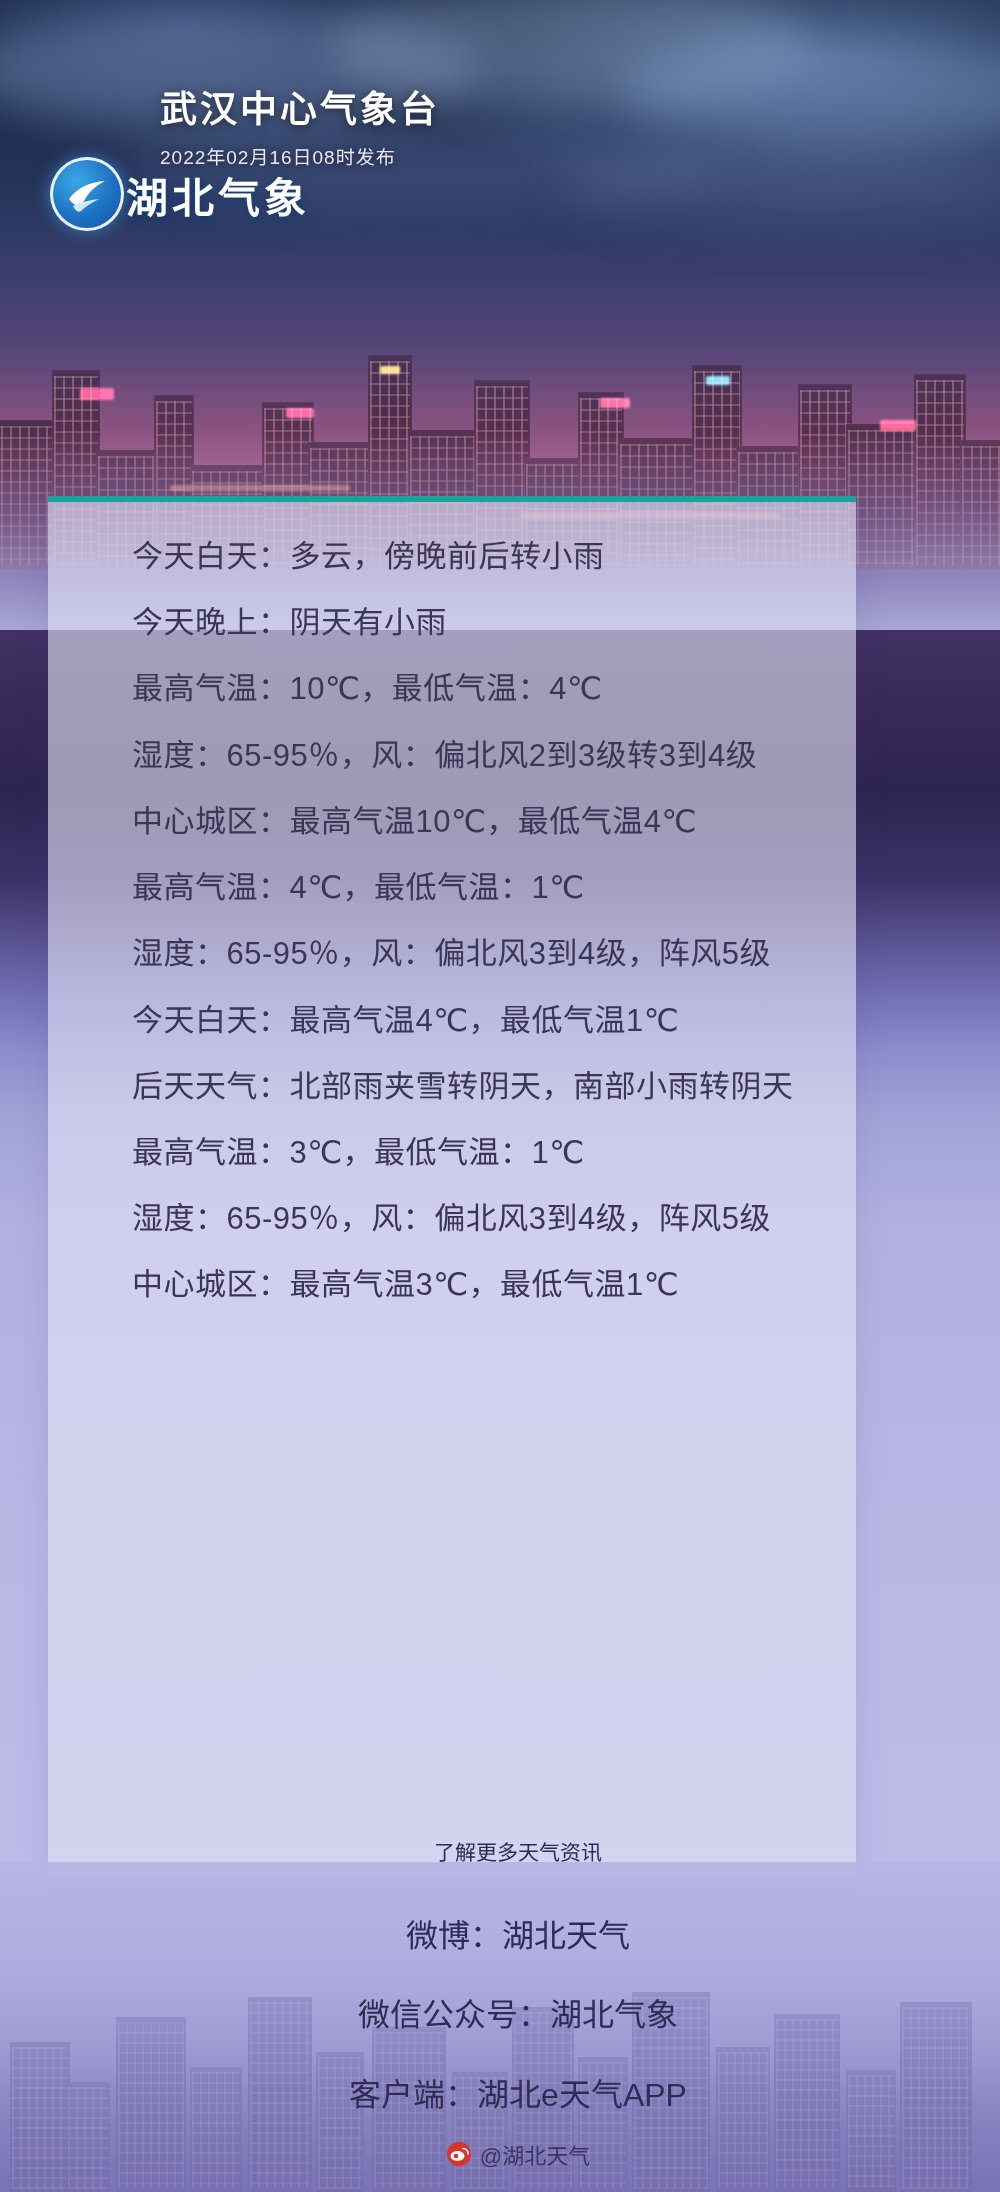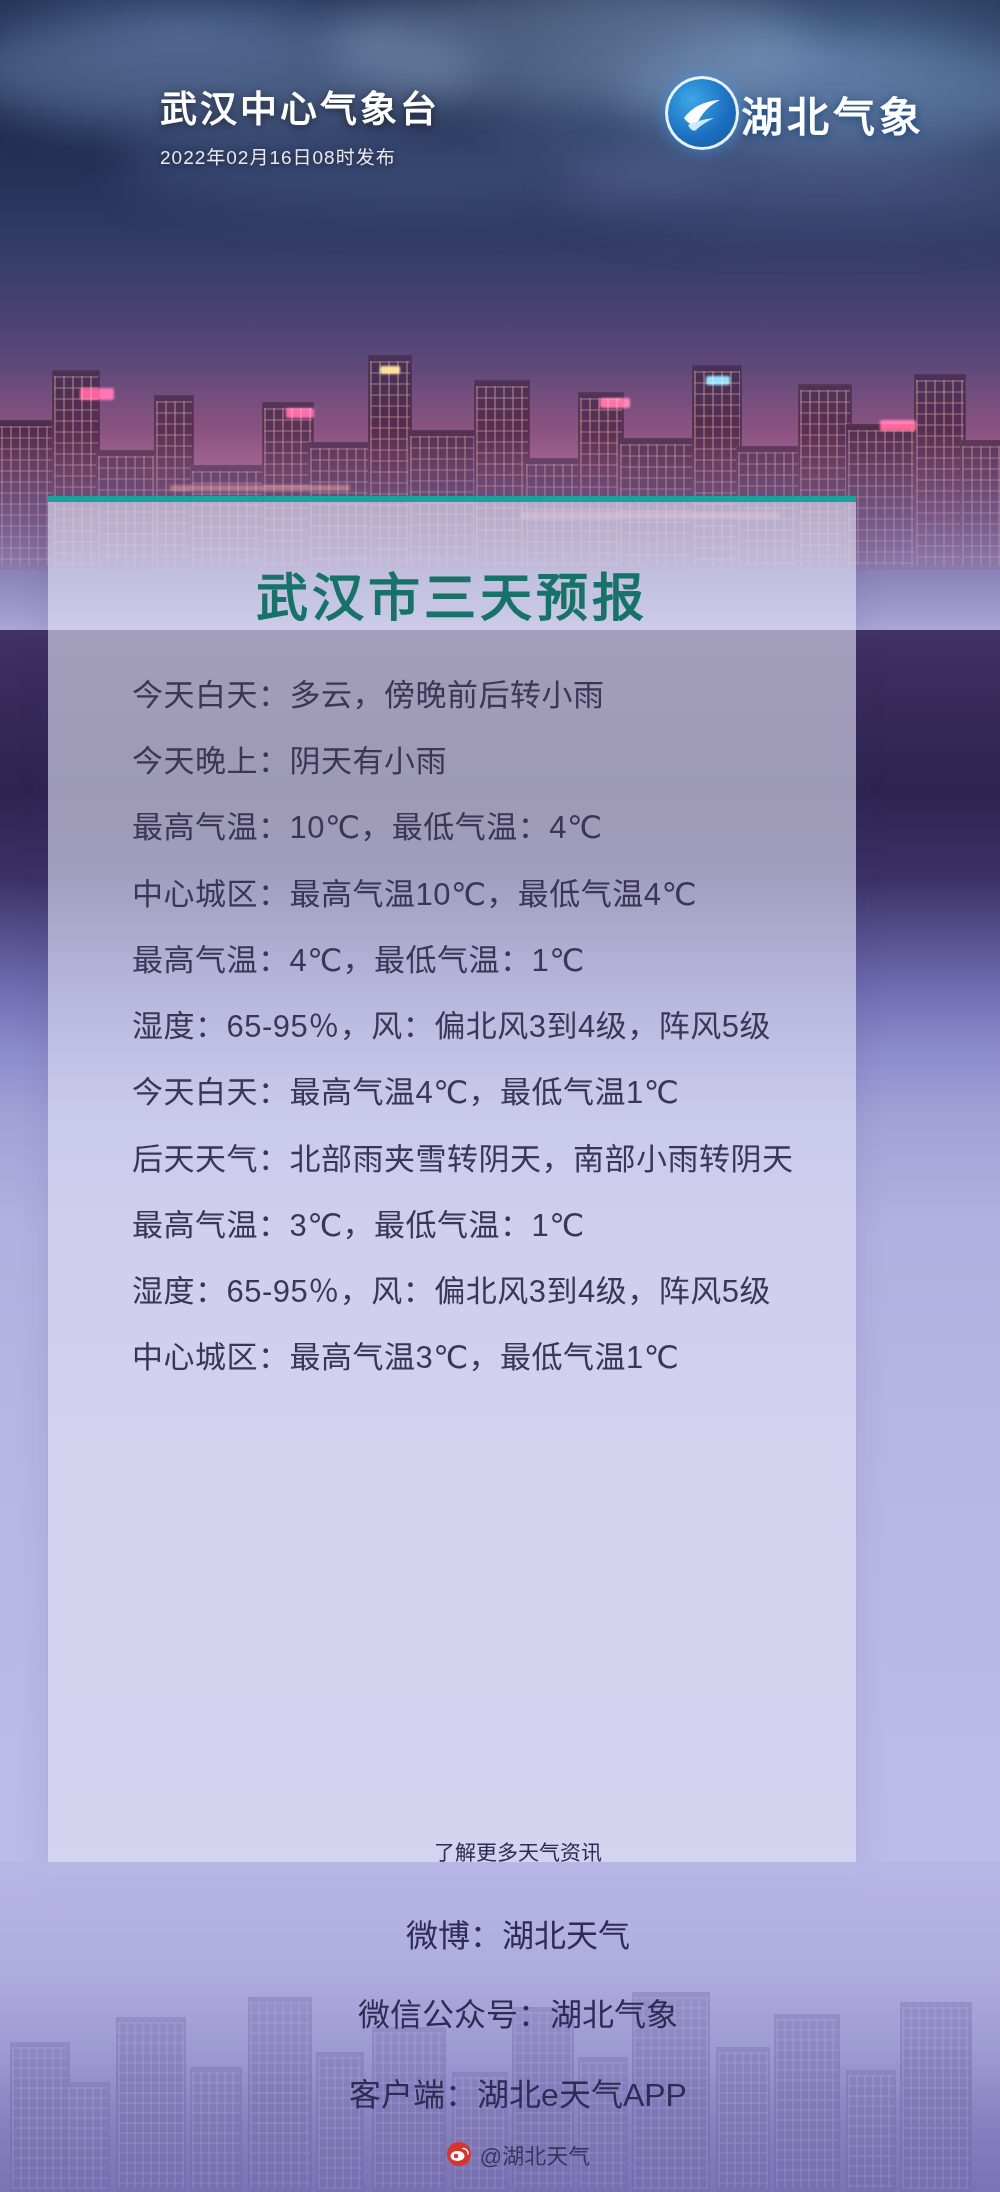--- a/index.html
+++ b/index.html
@@ -99,20 +99,21 @@
 
   
   .header {
     position: absolute;
     left: 0; top: 88px; width: 1000px;
     padding: 0 50px;
     box-sizing: border-box;
     display: flex;
     align-items: flex-start;
     justify-content: space-between;
+    flex-direction: column;
   }
   .header-left { padding-left: 110px; }
   .station-name {
     color: #ffffff;
     font-size: 37px;
     font-weight: 700;
     letter-spacing: 3px;
     text-shadow: 0 2px 10px rgba(0,0,0,0.55);
     line-height: 1.2;
   }
@@ -277,25 +278,25 @@
         <svg width="52" height="52" viewBox="0 0 52 52" aria-hidden="true">
           <path d="M8 31 C16 20, 28 14, 44 13 C34 18, 28 24, 23 33 C19 40, 13 38, 8 31 Z" fill="#ffffff"></path>
           <path d="M12 38 C20 34, 28 32, 38 31 C30 35, 24 39, 20 43 C17 45, 14 42, 12 38 Z" fill="#cfe9ff"></path>
         </svg>
       </div>
       <div class="brand-text">湖北气象</div>
     </div>
   </div>
 
   <div class="card">
-    <div class="card-title">武汉市三天预报</div>
     <div class="lines">
       <div class="line">今天白天：多云，傍晚前后转小雨</div>
       <div class="line">今天晚上：阴天有小雨</div>
       <div class="line">最高气温：10℃，最低气温：4℃</div>
+      <div class="line">湿度：65-95％，风：偏北风2到3级转3到4级</div>
       <div class="line">中心城区：最高气温10℃，最低气温4℃</div>
       <div class="line">最高气温：4℃，最低气温：1℃</div>
       <div class="line">湿度：65-95％，风：偏北风3到4级，阵风5级</div>
       <div class="line">今天白天：最高气温4℃，最低气温1℃</div>
       <div class="line">后天天气：北部雨夹雪转阴天，南部小雨转阴天</div>
       <div class="line">最高气温：3℃，最低气温：1℃</div>
       <div class="line">湿度：65-95％，风：偏北风3到4级，阵风5级</div>
       <div class="line">中心城区：最高气温3℃，最低气温1℃</div>
     </div>
   </div>

